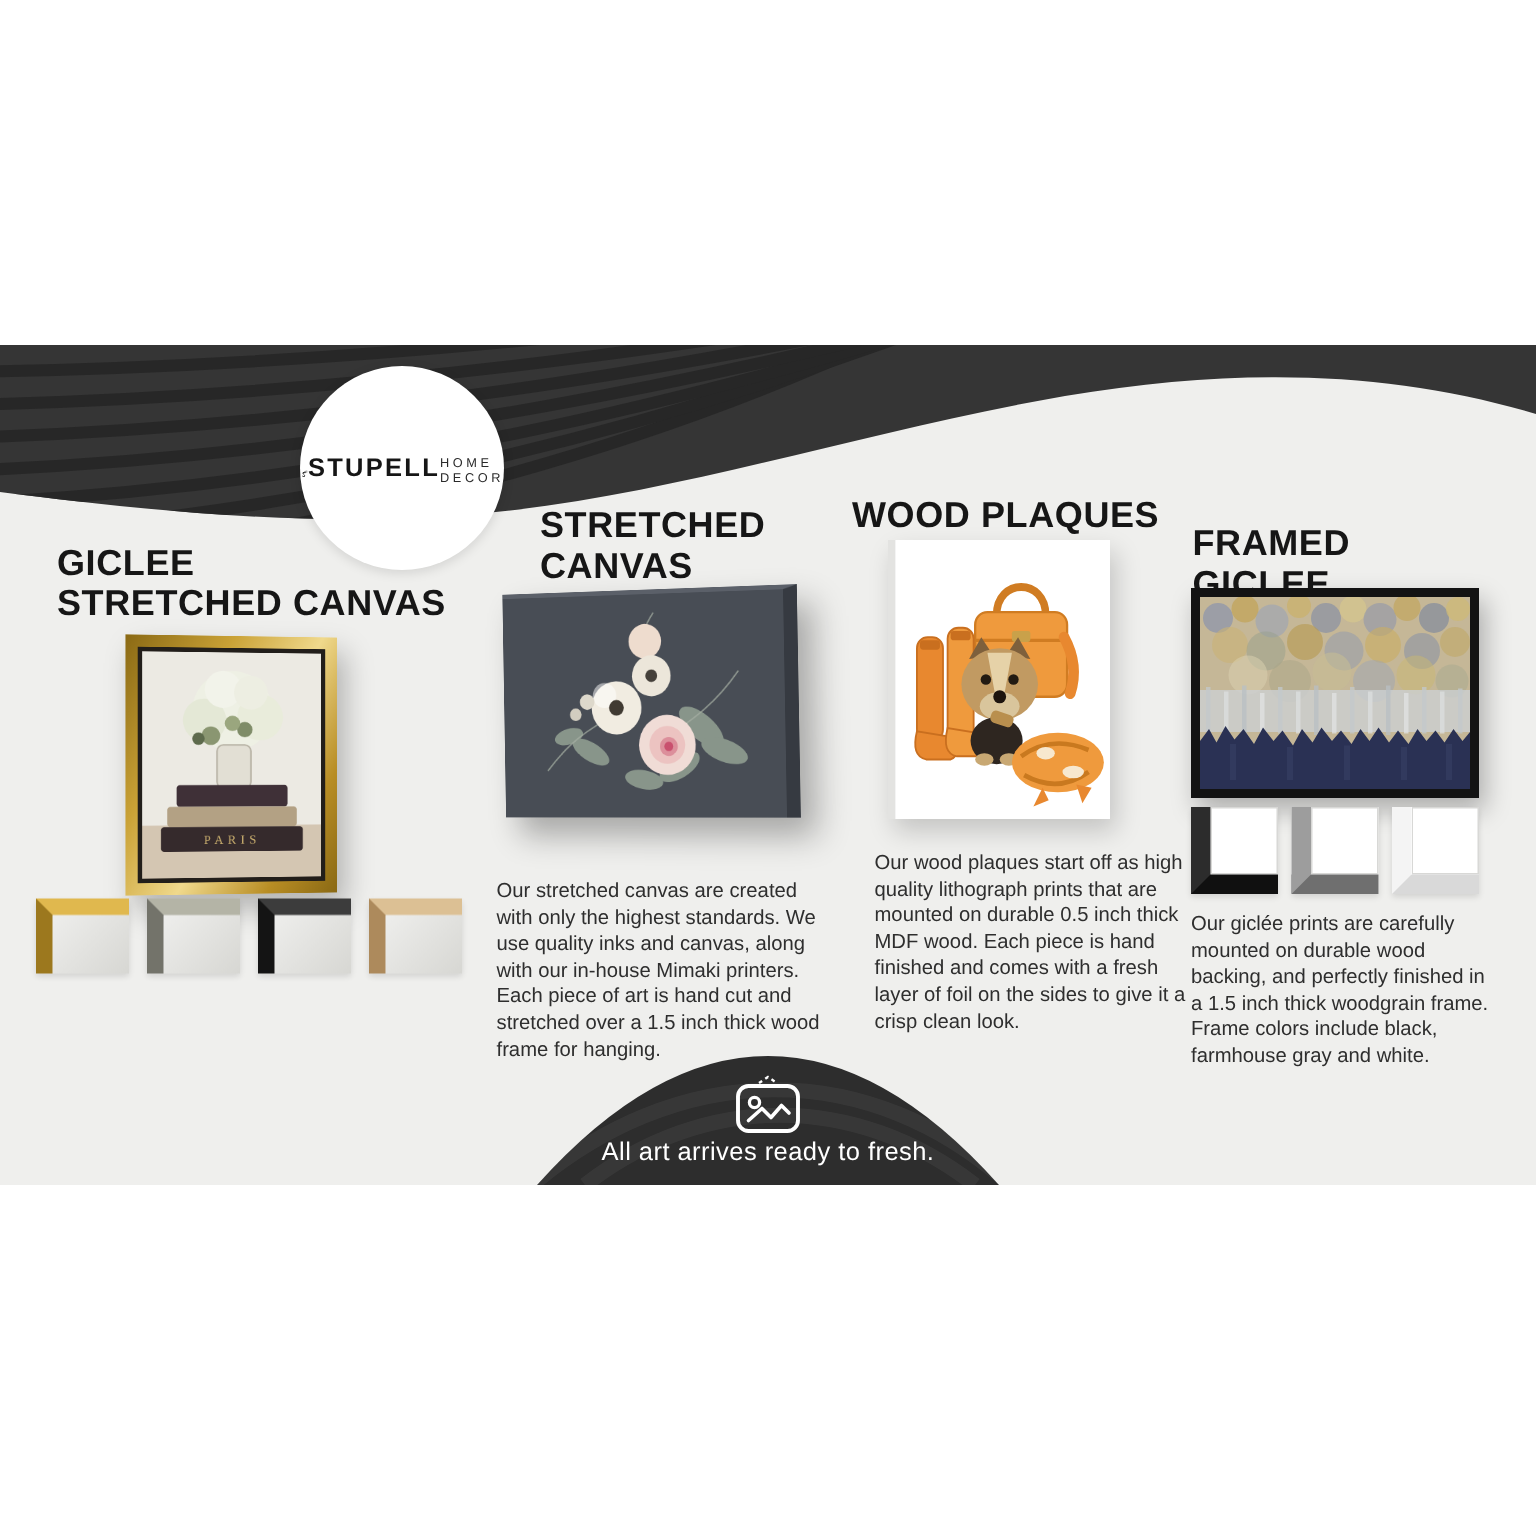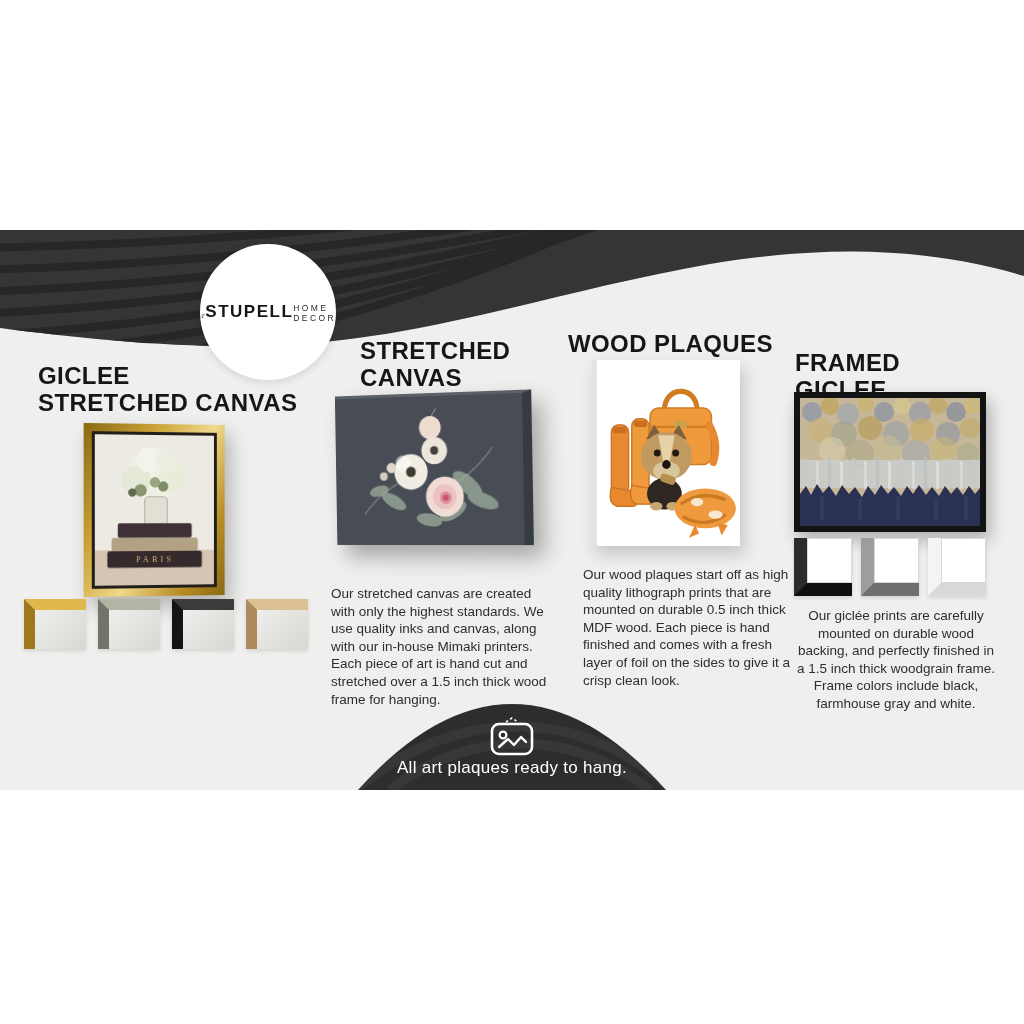--- a/index.html
+++ b/index.html
@@ -276,21 +276,21 @@
             <rect x="134" y="100" width="4" height="22"></rect>
             <rect x="164" y="98" width="4" height="24"></rect>
         </g>
       </svg>
     </div>
     <div class="swrow2" style="left:4px;top:191px;">
       <div class="sw2 sw2-black"></div>
       <div class="sw2 sw2-gray"></div>
       <div class="sw2 sw2-white"></div>
     </div>
-    <p class="desc" style="left:4px;top:260px;width:204px;text-align:center;">Our giclée prints are carefully mounted on durable wood backing, and perfectly finished in a 1.5 inch thick woodgrain frame. Frame colors include black, farmhouse gray and white.</p>
+    <p class="desc" style="left:4px;top:260px;width:204px;">Our giclée prints are carefully mounted on durable wood backing, and perfectly finished in a 1.5 inch thick woodgrain frame. Frame colors include black, farmhouse gray and white.</p>
   </div>
 
   <svg class="arch" viewBox="0 0 364 92" aria-hidden="true">
     <defs>
       <clipPath id="archclip">
           <path d="M28,92 Q182,-80 336,92 Z"></path>
         </clipPath>
     </defs>
     <path d="M28,92 Q182,-80 336,92 Z" fill="#2d2d2d"></path>
     <g clip-path="url(#archclip)" fill="none" stroke="#ffffff" opacity="0.05" stroke-width="10">
@@ -299,15 +299,15 @@
     </g>
   </svg>
   <div class="arch-icon">
     <svg viewBox="0 0 52 44" width="52" height="44" aria-hidden="true">
       <path d="M20,6 L26,2 L32,6" fill="none" stroke="#ffffff" stroke-width="1.6" stroke-dasharray="2.5 2.5"></path>
       <rect x="6" y="8" width="40" height="30" rx="7" fill="none" stroke="#ffffff" stroke-width="2.6"></rect>
       <circle cx="17" cy="19" r="3.4" fill="none" stroke="#ffffff" stroke-width="2.2"></circle>
       <path d="M13,31 L22,23 L28,29 L35,21 L40,26" fill="none" stroke="#ffffff" stroke-width="2.4" stroke-linecap="round" stroke-linejoin="round"></path>
     </svg>
   </div>
-  <div class="arch-msg">All art plaques ready to hang.</div>
+  <div class="arch-msg">All art arrives ready to fresh.</div>
 
 </div>
 
 </body></html>

